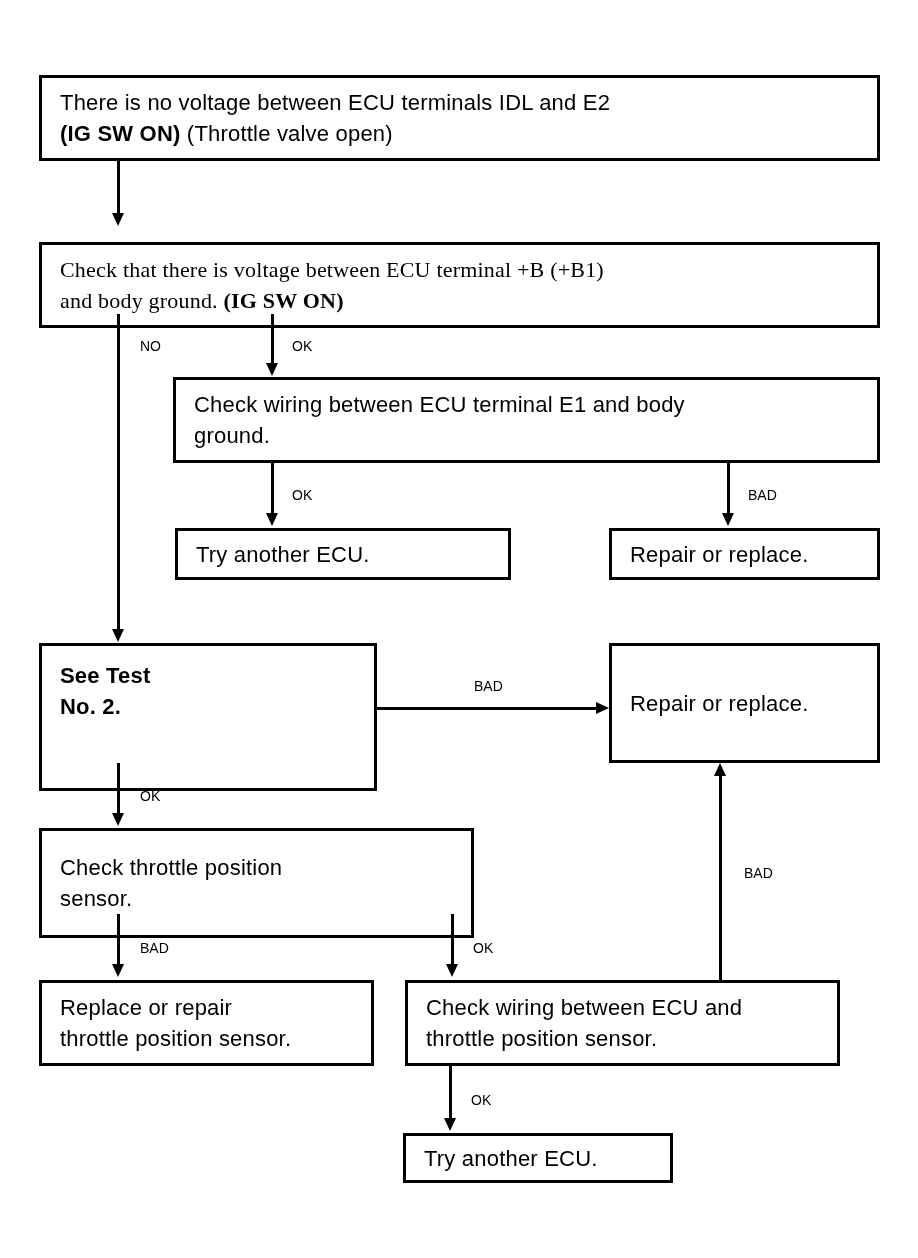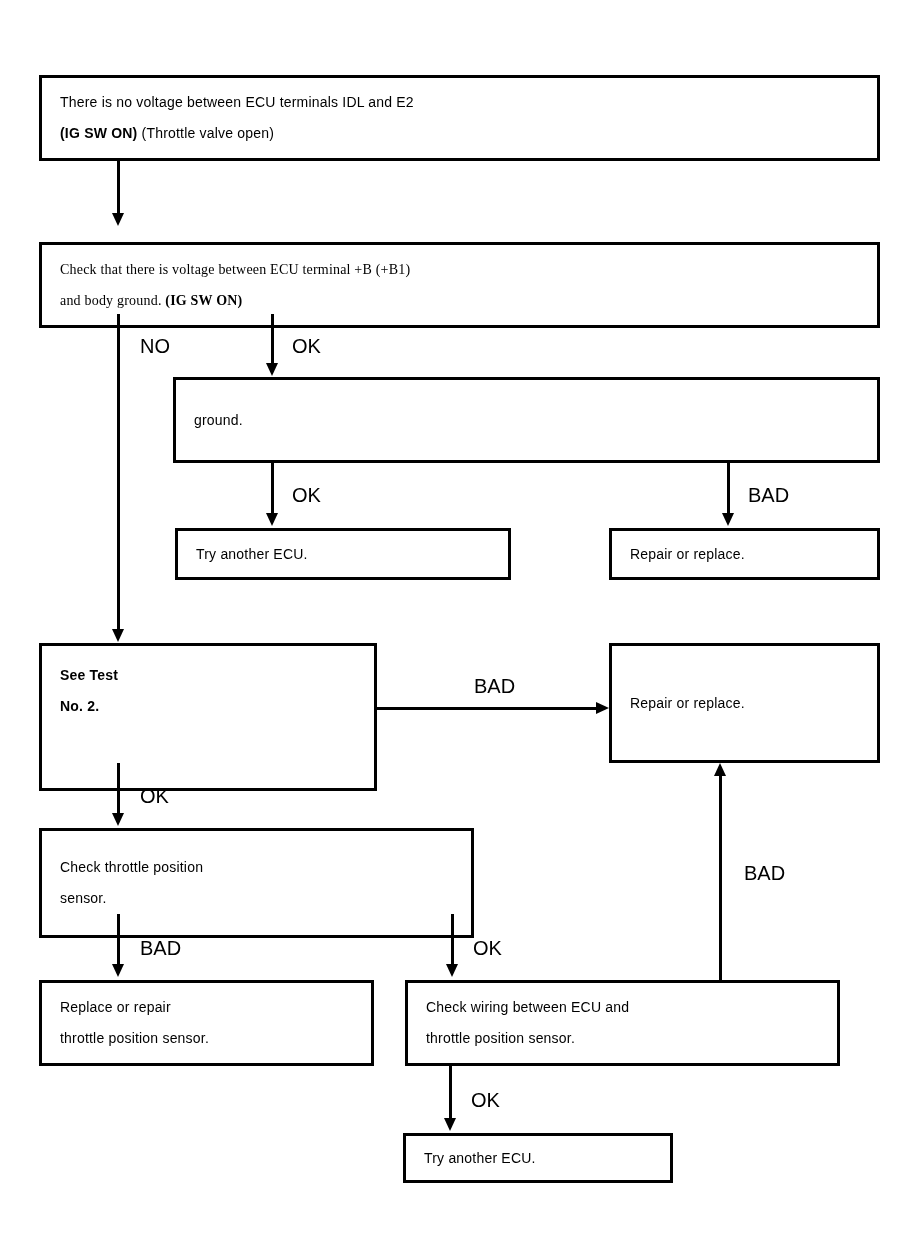--- a/index.html
+++ b/index.html
@@ -19,21 +19,21 @@
   .node {
     position: absolute;
     box-sizing: border-box;
     border: 3px solid #000000;
     background: #ffffff;
     display: flex;
     flex-direction: column;
     justify-content: center;
   }
   .node .line {
-    font-size: 14px;
+    font-size: 22px;
     line-height: 31px;
     white-space: pre;
     padding-left: 18px;
     letter-spacing: 0.2px;
   }
   .node.topalign {
     justify-content: flex-start;
     padding-top: 14px;
   }
   .b { font-weight: bold; }
@@ -59,21 +59,21 @@
   }
   .arrow-right {
     position: absolute;
     width: 0; height: 0;
     border-top: 6px solid transparent;
     border-bottom: 6px solid transparent;
     border-left: 13px solid #000000;
   }
   .edge-label {
     position: absolute;
-    font-size: 20px;
+    font-size: 14px;
     line-height: 22px;
     white-space: pre;
   }
 </style>
 </head>
 <body>
 
 <div id="canvas">
 
   <div class="node" style="left:39px; top:75px; width:841px; height:86px;">
@@ -91,20 +91,21 @@
 
   <div class="edge-line vline" style="left:117px; top:314px; height:317px;"></div>
   <div class="arrow-down" style="left:112px; top:629px;"></div>
   <div class="edge-label" style="left:140px; top:335px;">NO</div>
 
   <div class="edge-line vline" style="left:271px; top:314px; height:52px;"></div>
   <div class="arrow-down" style="left:266px; top:363px;"></div>
   <div class="edge-label" style="left:292px; top:335px;">OK</div>
 
   <div class="node" style="left:173px; top:377px; width:707px; height:86px;">
+    <div class="line">Check wiring between ECU terminal E1 and body</div>
     <div class="line">ground.</div>
   </div>
 
   <div class="edge-line vline" style="left:271px; top:463px; height:52px;"></div>
   <div class="arrow-down" style="left:266px; top:513px;"></div>
   <div class="edge-label" style="left:292px; top:484px;">OK</div>
 
   <div class="edge-line vline" style="left:727px; top:463px; height:52px;"></div>
   <div class="arrow-down" style="left:722px; top:513px;"></div>
   <div class="edge-label" style="left:748px; top:484px;">BAD</div>

